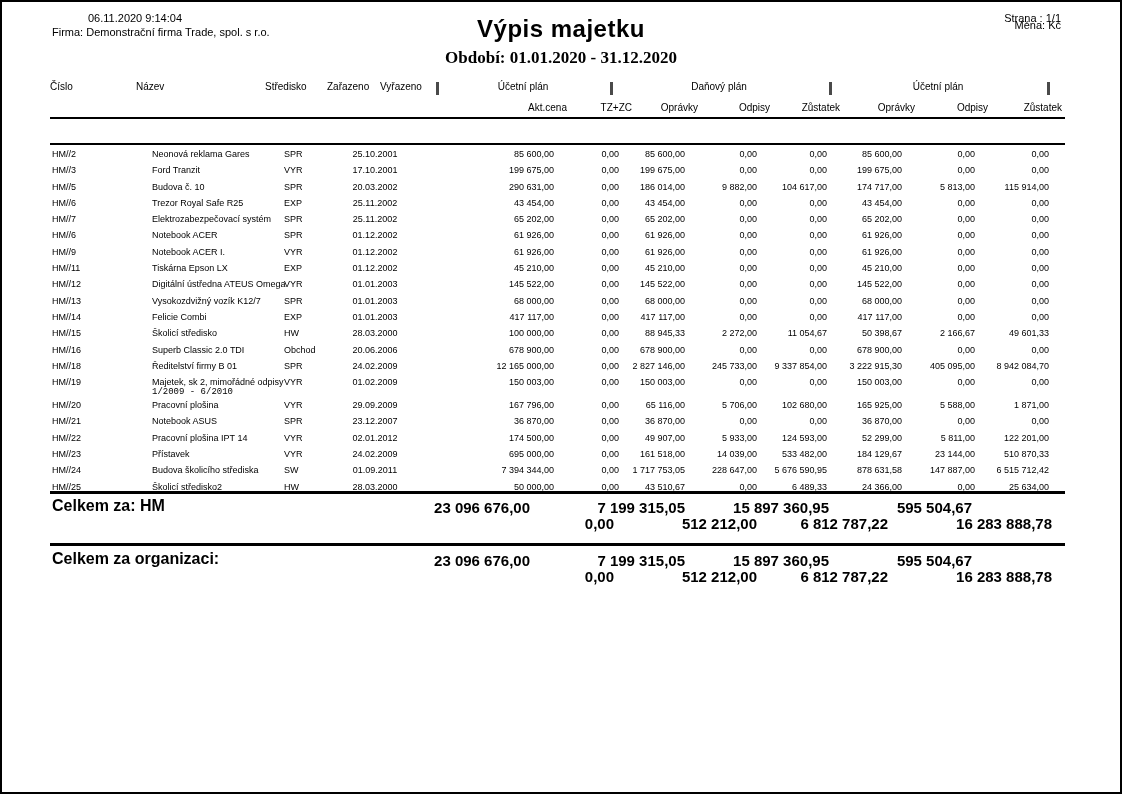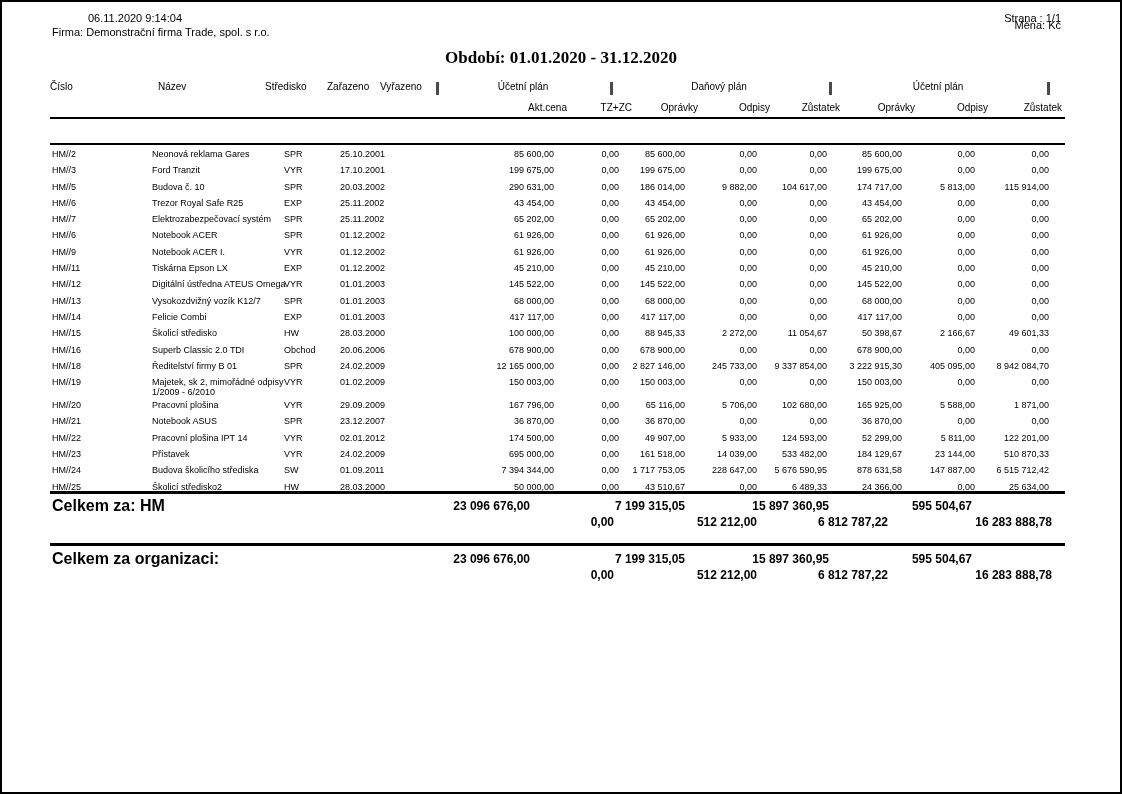--- a/index.html
+++ b/index.html
@@ -8,49 +8,50 @@
         font-family:"Liberation Sans","DejaVu Sans",sans-serif;color:#000;}
   .abs{position:absolute;}
   .meta{font-size:11px;line-height:14px;}
   .title{top:13px;left:0;right:0;text-align:center;font-size:24px;font-weight:bold;letter-spacing:.5px;}
   .subtitle{top:46px;left:0;right:0;text-align:center;font-size:17px;font-weight:bold;
             font-family:"Liberation Serif","DejaVu Serif",serif;}
   .meta-right{right:59px;text-align:right;}
   
   .head-band{left:48px;width:1015px;}
   .colhead{font-size:10px;}
-  .h-cislo{left:0;}  .h-nazev{left:108px;} .h-stred{left:215px;} .h-zaraz{left:277px;} .h-vyraz{left:330px;}
+  .h-cislo{left:0;}  .h-nazev{left:86px;} .h-stred{left:215px;} .h-zaraz{left:277px;} .h-vyraz{left:330px;}
   .gbar{position:absolute;top:1px;width:3px;height:13px;background:#4a4a4a;}
   .g0{left:473px;transform:translateX(-50%);} .g1{left:669px;transform:translateX(-50%);} .g2{left:888px;transform:translateX(-50%);}
   .num{position:absolute;text-align:right;white-space:nowrap;}
   .v0{right:498px;} .v1{right:433px;} .v2{right:367px;} .v3{right:295px;}
   .v4{right:225px;} .v5{right:150px;} .v6{right:77px;}  .v7{right:3px;}
   .rule{left:48px;width:1015px;background:#000;}
   .kniha{top:120px;left:50px;font-size:17px;font-weight:bold;}
   
   .tbl{top:145px;left:48px;width:1002px;}
   .trow{position:relative;height:16.3px;}
   .trow.tall{height:23px;}
   .trow span{position:absolute;top:2px;font-size:9px;line-height:10px;white-space:nowrap;}
-  .c-cislo{left:2px;} .c-nazev{left:102px;} .c-nazev2{left:102px;top:12px !important;}
-  .c-stred{left:234px;} .c-zaraz{right:642px;width:70px;text-align:left;}
+  .c-cislo{left:2px;} .c-nazev{left:102px;} .c-nazev2{left:102px;top:12px !important;font-family:Liberation Mono, monospace;}
+  .c-stred{left:234px;} .c-zaraz{right:642px;width:70px;text-align:center;}
   
   .totlabel{font-size:16px;font-weight:bold;left:50px;}
   .totvals{left:48px;width:1002px;height:14px;}
-  .totvals .num{font-size:12px;font-weight:bold;top:0;}
+  .totvals .num{font-size:15px;font-weight:bold;top:0;}
   .t1a{right:522px;} .t1b{right:367px;} .t1c{right:223px;} .t1d{right:80px;}
   .t2a{right:438px;} .t2b{right:295px;} .t2c{right:164px;} .t2d{right:0px;}
 </style>
 </head>
 <body>
 
 <div class="page">
 
   <div class="abs meta" style="top:9px;left:50px;margin-left:36px;">06.11.2020 9:14:04</div>
   <div class="abs meta" style="top:23px;left:50px;">Firma: Demonstrační firma Trade, spol. s r.o.</div>
+  <div class="abs title">Výpis majetku</div>
   <div class="abs subtitle">Období: 01.01.2020 - 31.12.2020</div>
   <div class="abs meta meta-right" style="top:9px;">Strana : 1/1</div>
   <div class="abs meta meta-right" style="top:16px;">Měna: Kč</div>
 
   <div class="abs head-band colhead" style="top:79px;height:15px;">
     <span class="abs h-cislo">Číslo</span>
     <span class="abs h-nazev">Název</span>
     <span class="abs h-stred">Středisko</span>
     <span class="abs h-zaraz">Zařazeno</span>
     <span class="abs h-vyraz">Vyřazeno</span>

